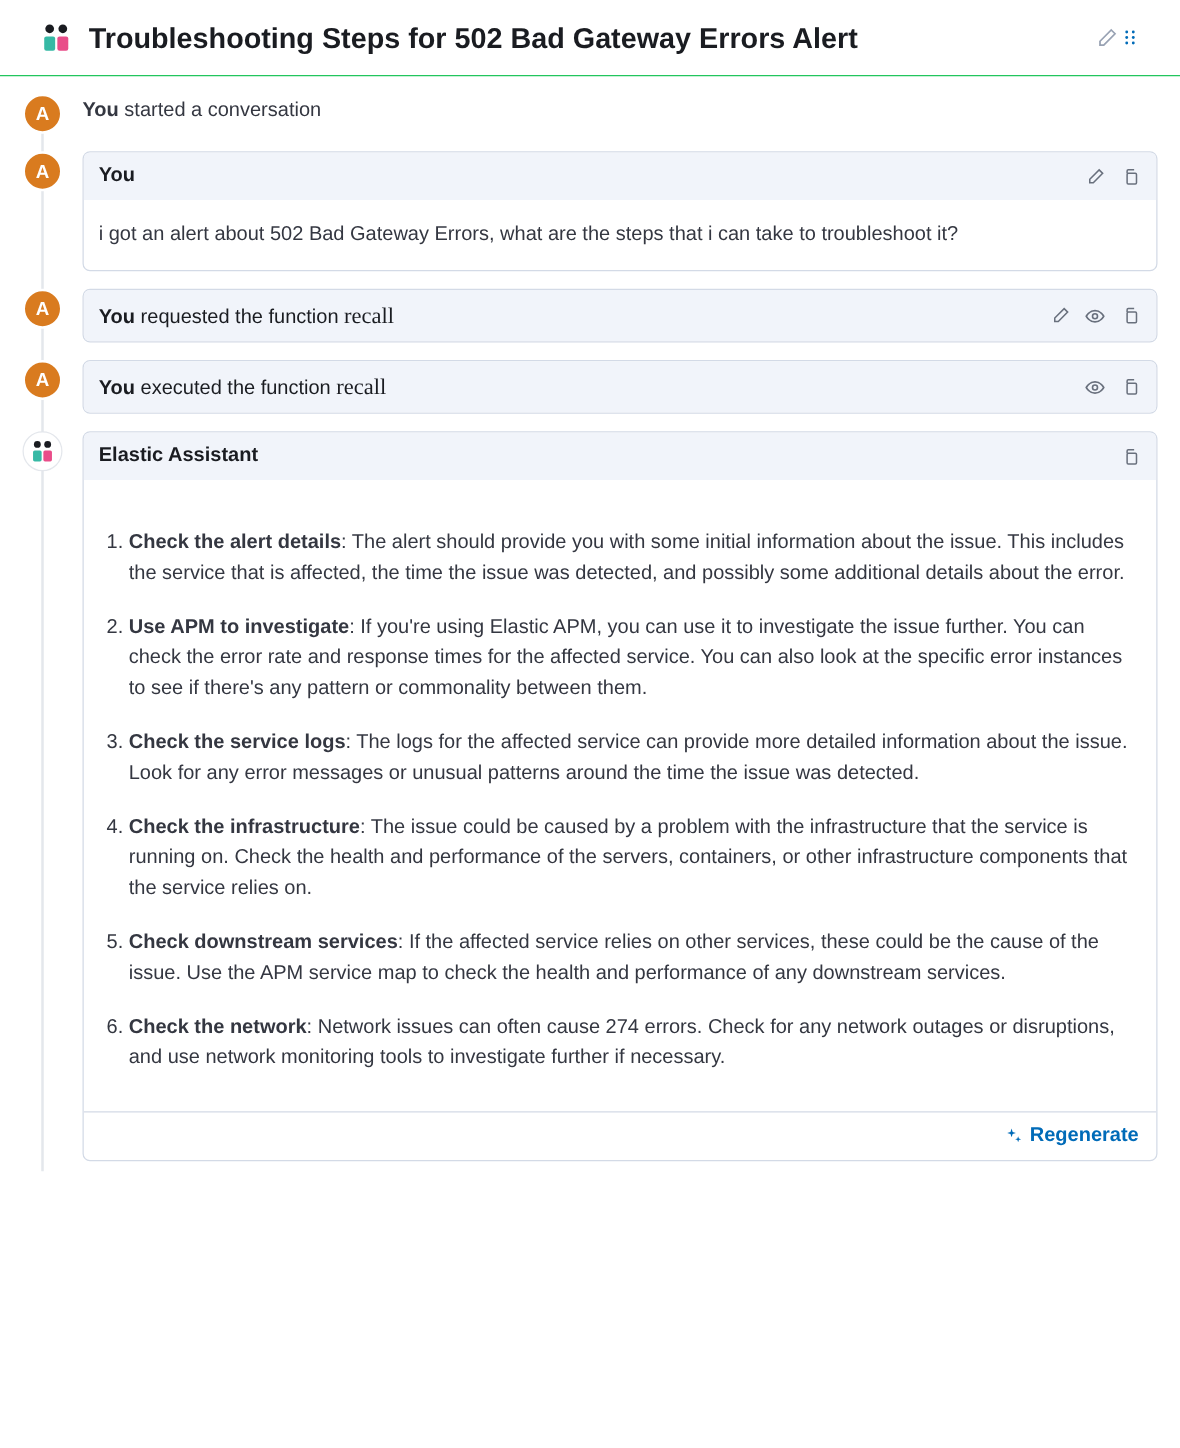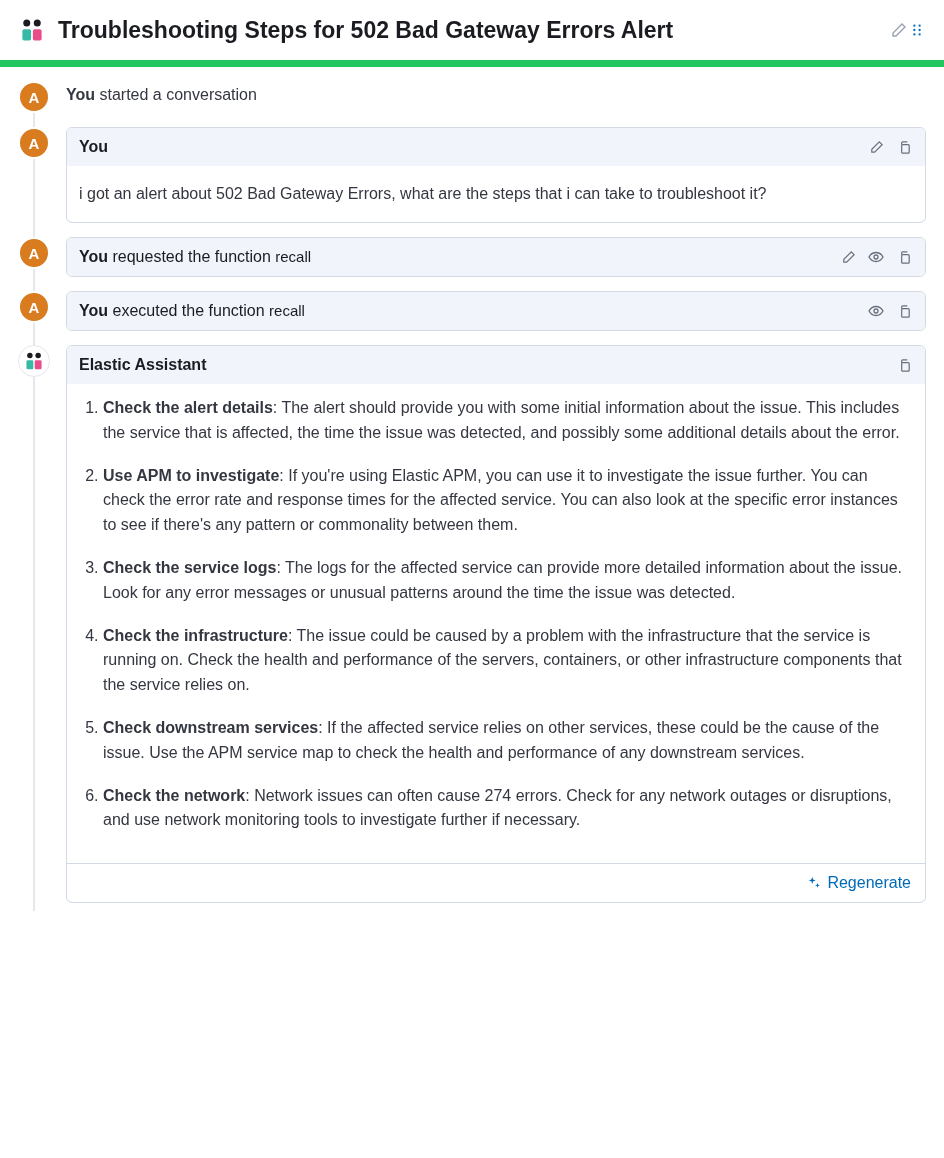--- a/index.html
+++ b/index.html
@@ -5,22 +5,22 @@
 * { box-sizing: border-box; margin: 0; padding: 0; }
 body {
   font-family: -apple-system, BlinkMacSystemFont, "Segoe UI", Helvetica, Arial, sans-serif;
   background: #fff;
   color: #1a1c21;
   width: 944px;
 }
 .header {
   display: flex;
   align-items: center;
-  padding: 16px 18px;
-  border-bottom: 7px solid #22c55e;
+  padding: 16px 31px;
+  border-bottom: 1px solid #22c55e;
 }
 .logo {
   width: 28px; height: 28px;
   margin-right: 12px;
   flex-shrink: 0;
 }
 .header-title {
   font-size: 23px;
   font-weight: 700;
   flex: 1;
@@ -93,22 +93,22 @@
 .card-head {
   background: #f1f4fa;
   padding: 10px 12px;
   display: flex;
   align-items: center;
   font-size: 16px;
 }
 .card-head-text { flex: 1; color: #1a1c21; }
 .card-head-text strong { font-weight: 600; }
 .card-head-text code {
-  font-family: Liberation Sans, sans-serif;
-  font-size: 15px;
+  font-family: Liberation Serif, serif;
+  font-size: 18px;
   text-align: right;
 }
 .card-actions {
   display: flex;
   gap: 10px;
   color: #69707d;
 }
 .icon-btn {
   width: 18px; height: 18px;
   display: inline-flex;
@@ -125,37 +125,38 @@
 .response-text {
   padding: 12px 14px;
   font-size: 16px;
   line-height: 1.55;
   color: #343741;
 }
 .response-text p { margin-bottom: 18px; }
 .response-text ol {
   padding-left: 22px;
   margin-bottom: 18px;
+  margin-top: 26px;
 }
 .response-text li { margin-bottom: 18px; }
 .response-text li:last-child { margin-bottom: 0; }
 .response-text strong { font-weight: 700; }
 .card-footer {
   border-top: 1px solid #d3dae6;
   padding: 10px 14px;
   display: flex;
   justify-content: flex-end;
 }
 .regen-btn {
   display: inline-flex;
   align-items: center;
   gap: 6px;
   color: #006bb8;
   font-size: 16px;
-  font-weight: 400;
+  font-weight: 700;
   cursor: pointer;
   background: none;
   border: none;
 }
 svg { display: block; }
 </style>
 </head>
 <body>
 
 <div class="header">

